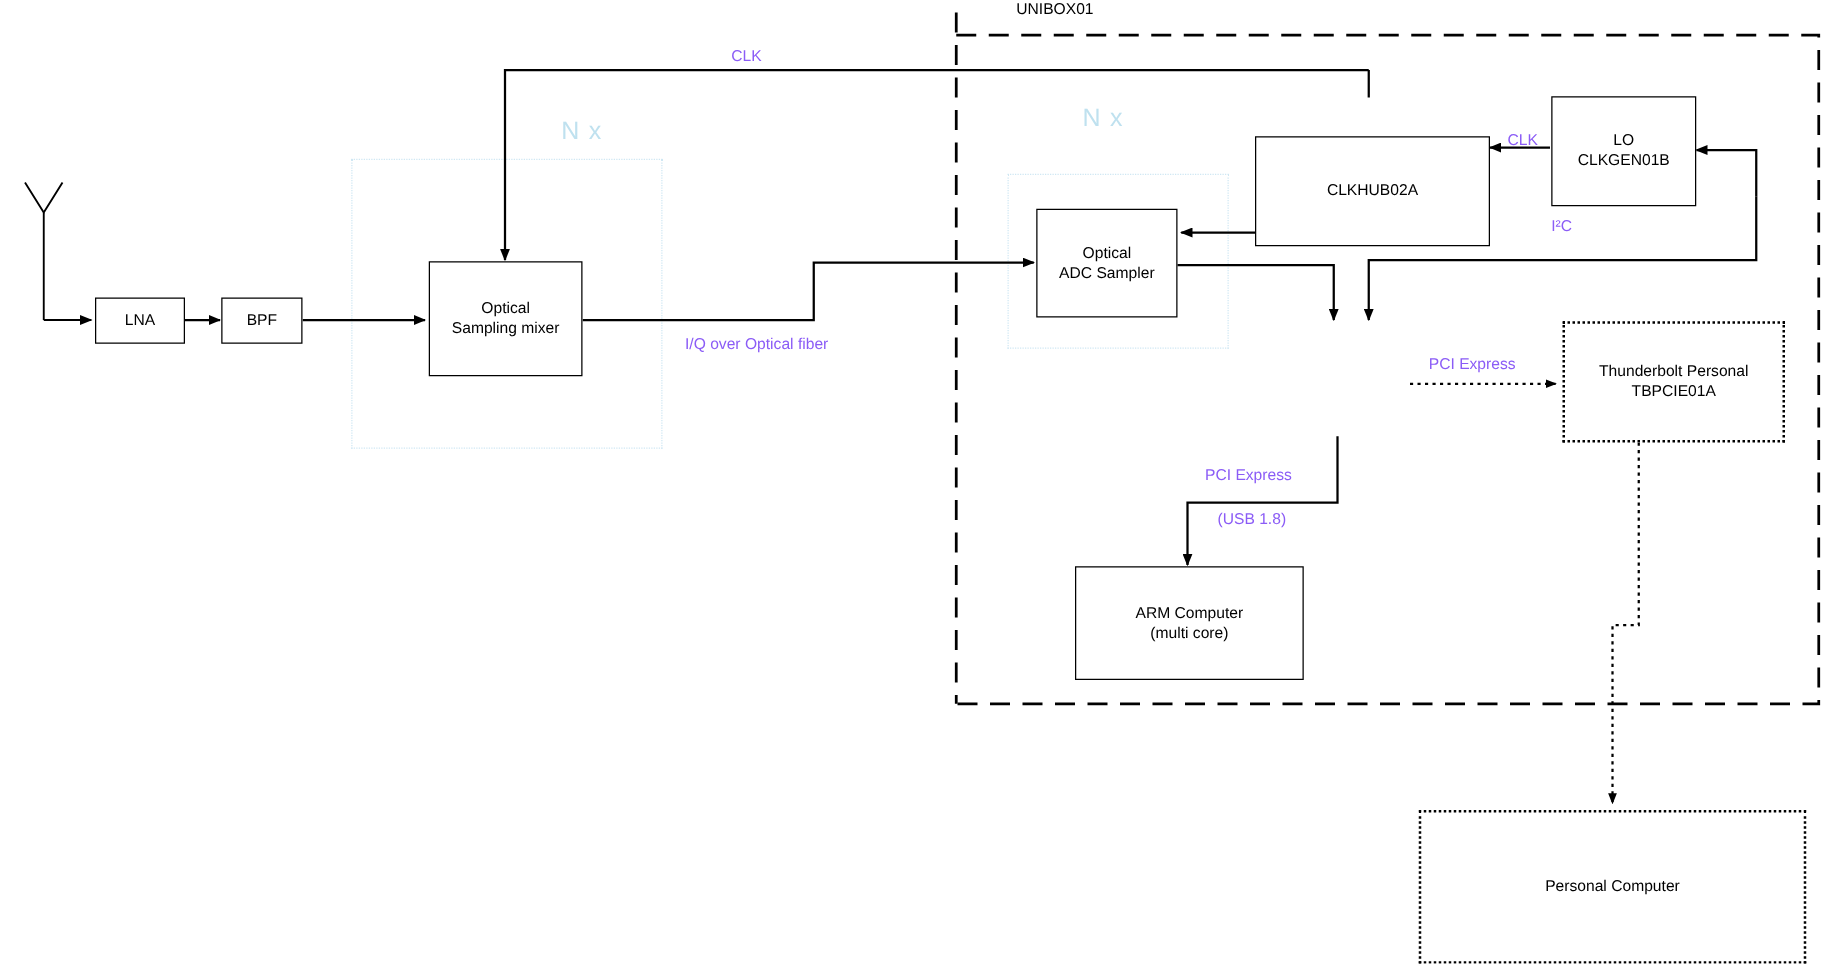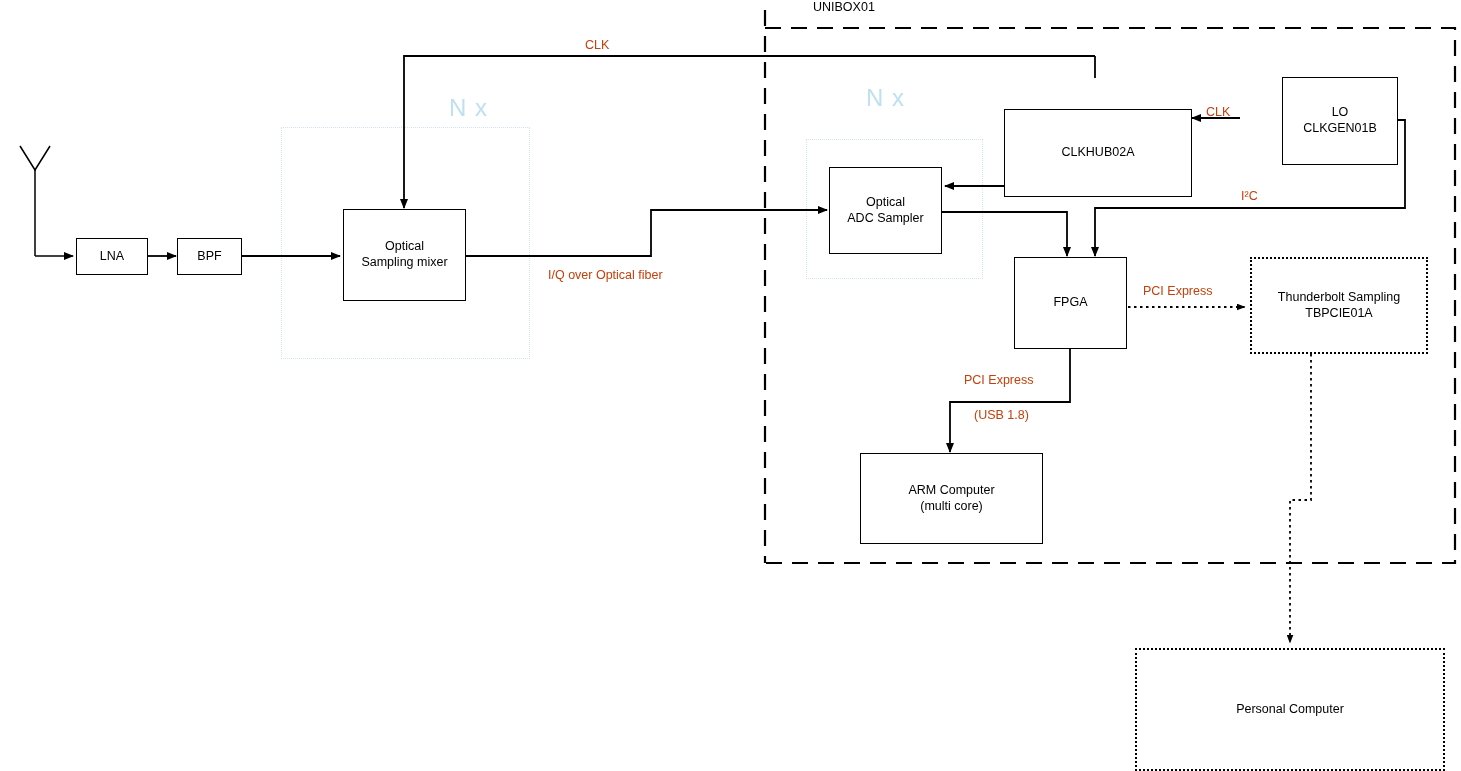--- a/index.html
+++ b/index.html
@@ -39,34 +39,34 @@
     border: 1.4px solid #000000;
     white-space: pre-line;
   }
   .node.dotted {
     border-style: dotted;
     border-width: 2px;
   }
   .label {
     position: absolute;
     font-size: 12.5px;
-    color: #c2410c;
+    color: #8b5cf6;
     white-space: pre-line;
     background: transparent;
   }
   .nx-group {
     position: absolute;
     box-sizing: border-box;
     border: 1.6px dotted #cfe7f3;
     background: transparent;
   }
   .nx-label {
     position: absolute;
     color: #bfe1ef;
-    font-size: 24px;
+    font-size: 20px;
     letter-spacing: 1px;
   }
   .unibox-label {
     position: absolute;
     font-size: 12.5px;
     color: #000000;
   }
 </style>
 </head>
 <body>
@@ -129,38 +129,37 @@
   <div class="node" style="left:177px; top:238px; width:65px; height:37px;text-align:center;">BPF</div>
 
   <div class="node" style="left:343px; top:209px; width:123px; height:92px;">Optical
 Sampling mixer</div>
 
   <div class="node" style="left:829px; top:167px; width:113px; height:87px;">Optical
 ADC Sampler</div>
 
   <div class="node" style="left:1004px; top:77px; width:188px; height:88px;margin-top:32px;">CLKHUB02A</div>
 
-  <div class="node" style="left:1241px; top:77px; width:116px; height:88px;margin-left:41px;">LO
+  <div class="node" style="left:1241px; top:77px; width:116px; height:88px;">LO
 CLKGEN01B</div>
 
-  <div class="node" style="left:1014px; top:257px; width:113px; height:92px;">FPGA</div>
 
-  <div class="node dotted" style="left:1250px; top:257px; width:178px; height:97px;">Thunderbolt Sampling
+  <div class="node dotted" style="left:1250px; top:257px; width:178px; height:97px;">Thunderbolt Personal
 TBPCIE01A</div>
 
   <div class="node dotted" style="left:1135px; top:648px; width:310px; height:123px;">Personal Computer</div>
 
   <div class="node" style="left:860px; top:453px; width:183px; height:91px;">ARM Computer
 (multi core)</div>
 
   <div class="label" style="left:585px; top:38px;">CLK</div>
 
   <div class="label" style="left:1206px; top:105px;">CLK</div>
 
-  <div class="label" style="left:1241px; top:189px;">I²C</div>
+  <div class="label" style="left:1241px; top:174px;">I²C</div>
 
   <div class="label" style="left:548px; top:268px;">I/Q over Optical fiber</div>
 
   <div class="label" style="left:1143px; top:284px;">PCI Express</div>
 
   <div class="label" style="left:964px; top:373px;">PCI Express</div>
 
   <div class="label" style="left:974px; top:408px;">(USB 1.8)</div>
 
 </div>

